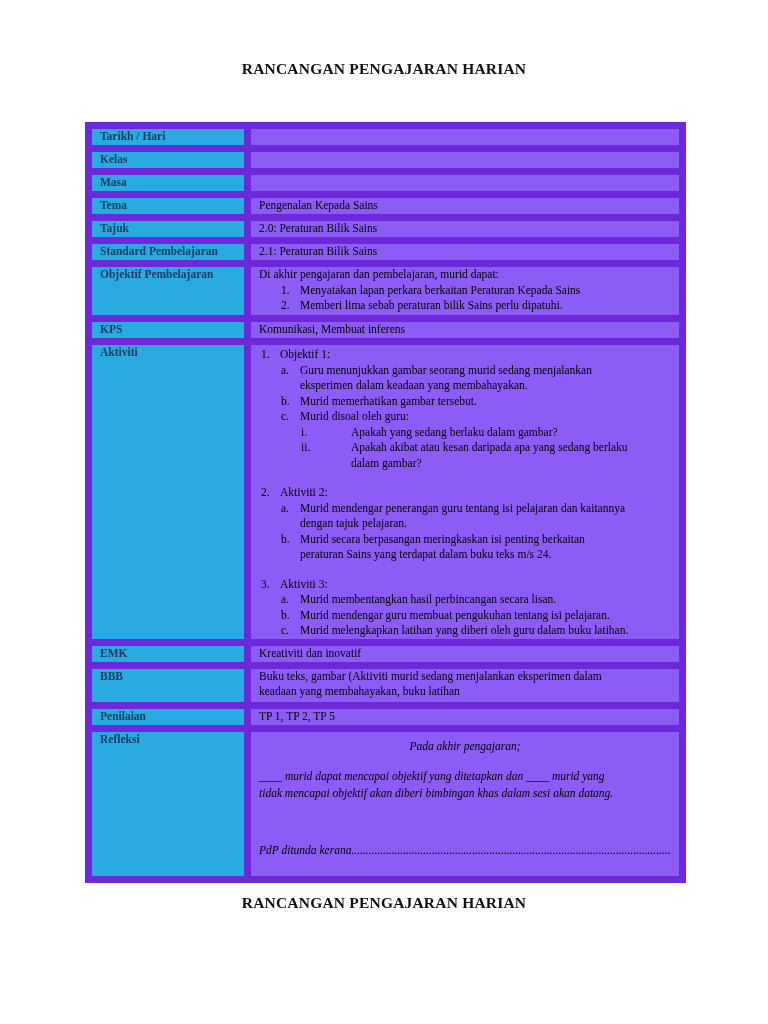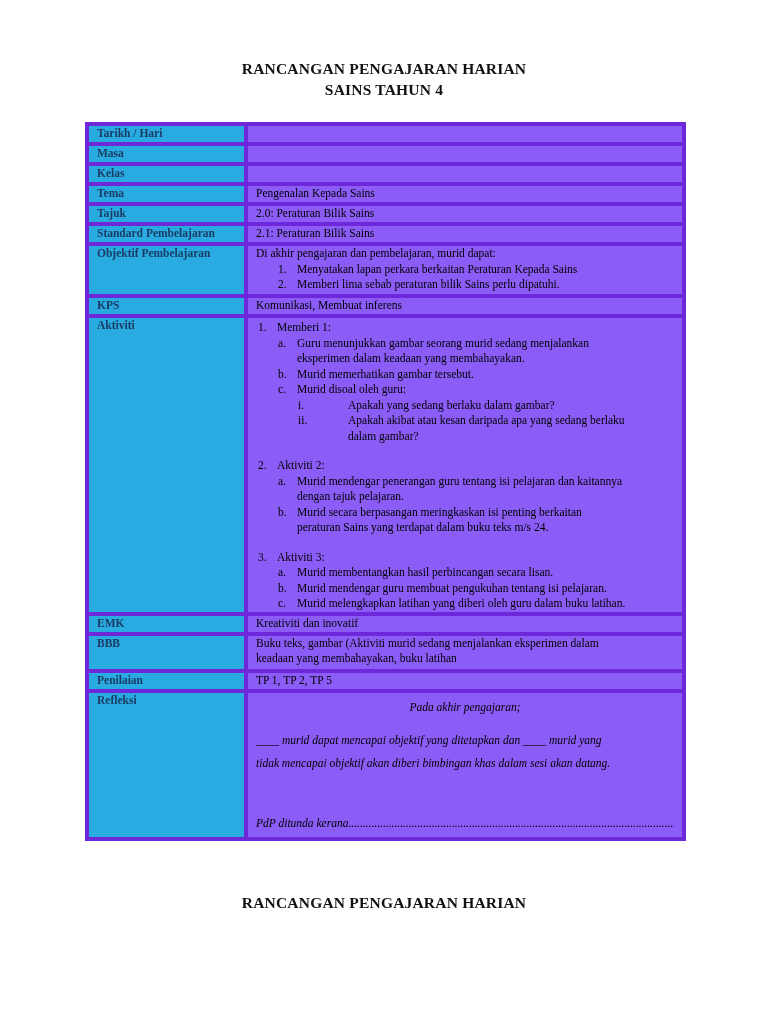--- a/index.html
+++ b/index.html
@@ -12,21 +12,21 @@
   .title-block{position:absolute;top:58px;left:0;right:0;text-align:center;}
   .title-line{font-weight:bold;font-size:15.5px;line-height:21px;letter-spacing:.2px;color:#111;}
   .footer-title{position:absolute;top:894px;left:0;right:0;text-align:center;
     font-weight:bold;font-size:15.5px;letter-spacing:.2px;color:#111;}
 
   table.rph{
     position:absolute;left:85px;top:122px;width:601px;
     border-collapse:collapse;table-layout:fixed;
     border:2px solid #000;
   }
-  td{border:4px solid #6d28d9;vertical-align:top;padding:0 8px;
+  td{border:7px solid #6d28d9;vertical-align:top;padding:0 8px;
      font-size:11.5px;line-height:15.5px;}
   td.lbl{background:#29ABE2;color:#1a3c64;font-weight:bold;}
   td.val{background:#8b5cf6;}
   td.pre{white-space:pre-line;}
   tr.h16 td{height:16px;}
   tr.h48 td{height:48px;margin-left:11px;}
   tr.h33 td{height:33px;}
   tr.hact td{height:289px;}
   tr.href td{height:138px;}
 
@@ -39,52 +39,51 @@
   .l3{padding-left:42px;}
   .l3 .mk{width:50px;}
   .act-cell{padding-top:2px;}
   .act{margin-bottom:14px;}
   .act:last-child{margin-bottom:0;}
   .obj-intro{white-space:pre-line;}
 
   
   .ref-cell{font-style:italic;padding-top:6px;}
   .ref-line1{line-height:16px;text-align:center;}
-  .ref-para{margin-top:14px;line-height:23px;white-space:pre-line;}
+  .ref-para{margin-top:14px;line-height:17px;white-space:pre-line;}
   .ref-dots{margin-top:40px;line-height:16px;white-space:nowrap;overflow:hidden;}
 </style>
 </head>
 <body>
 
 <div class="sheet">
 
   <div class="title-block">
     <div class="title-line">RANCANGAN PENGAJARAN HARIAN</div>
-    <div class="title-line">SAINS TAHUN 4</div>
   </div>
 
   <table class="rph">
     <colgroup>
         <col style="width:159px">
         <col>
       </colgroup>
 
     <tbody>
         <tr class="h16">
       <td class="lbl">Tarikh / Hari</td>
       <td class="val"></td>
     </tr>
 
     <tr class="h16">
+      <td class="lbl">Kelas</td>
+      <td class="val"></td>
+    </tr>
+
+    <tr class="h16">
       <td class="lbl">Masa</td>
-      <td class="val"></td>
-    </tr>
-
-    <tr class="h16">
-      <td class="lbl">Kelas</td>
       <td class="val"></td>
     </tr>
 
     <tr class="h16">
       <td class="lbl">Tema</td>
       <td class="val">Pengenalan Kepada Sains</td>
     </tr>
 
     <tr class="h16">
       <td class="lbl">Tajuk</td>
@@ -116,21 +115,21 @@
       <td class="val">Komunikasi, Membuat inferens</td>
     </tr>
 
     <tr class="hact">
       <td class="lbl">Aktiviti</td>
       <td class="val act-cell">
 
         <div class="act">
           <div class="li l1">
             <span class="mk">1.</span>
-            <span class="tx">Memberi 1:</span>
+            <span class="tx">Objektif 1:</span>
           </div>
           <div class="li l2">
             <span class="mk">a.</span>
             <span class="tx">Guru menunjukkan gambar seorang murid sedang menjalankan
 eksperimen dalam keadaan yang membahayakan.</span>
           </div>
           <div class="li l2">
             <span class="mk">b.</span>
             <span class="tx">Murid memerhatikan gambar tersebut.</span>
           </div>

